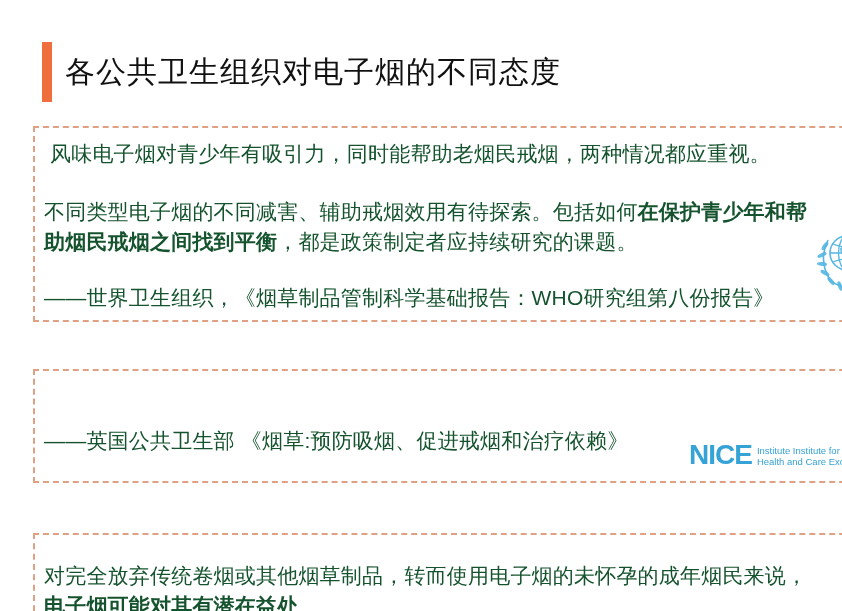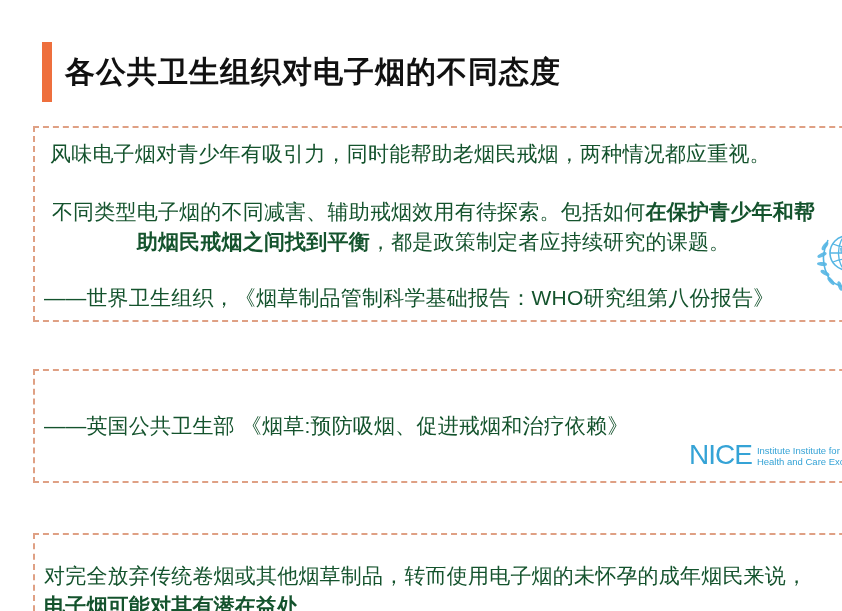--- a/index.html
+++ b/index.html
@@ -27,21 +27,21 @@
   .title-bar {
     width: 10px;
     height: 60px;
     background: #ee6f3d;
     margin-right: 13px;
     flex: 0 0 auto;
   }
   .page-title {
     margin: 0;
     font-size: 30px;
-    font-weight: 700;
+    font-weight: 400;
     letter-spacing: 1px;
     color: #111111;
     line-height: 60px;
     white-space: nowrap;
   }
 
   
   .quote-box {
     position: absolute;
     left: 33px;
@@ -57,23 +57,23 @@
 
   .quote-text {
     margin: 0;
     font-size: 21px;
     line-height: 30px;
     letter-spacing: 0.2px;
     color: #14532d;
     max-width: 779px;
   }
   .quote-text b { font-weight: 700; }
-  .mt-gap  { margin-top: 28px; text-align: center; }   
+  .mt-gap  { margin-top: 28px; }   
   .mt-attr { margin-top: 26px; }   
-  .mt-attr2{ margin-top: 29px; }   
+  .mt-attr2{ margin-top: 44px; }   
   .indent  { text-indent: 6px; }
 
   
   .who-logo {
     position: absolute;
     left: 814px;
     top: 226px;
     width: 66px;
     height: 68px;
   }
@@ -83,21 +83,21 @@
     position: absolute;
     left: 689px;
     top: 441px;
     display: flex;
     align-items: flex-start;
     color: #35a3d6;
     white-space: nowrap;
   }
   .nice-acronym {
     font-size: 28px;
-    font-weight: 400;
+    font-weight: 700;
     line-height: 28px;
     letter-spacing: -1px;
   }
   .nice-sub {
     margin-left: 5px;
     margin-top: 4px;
     font-size: 9.5px;
     line-height: 11px;
   }
 </style>

